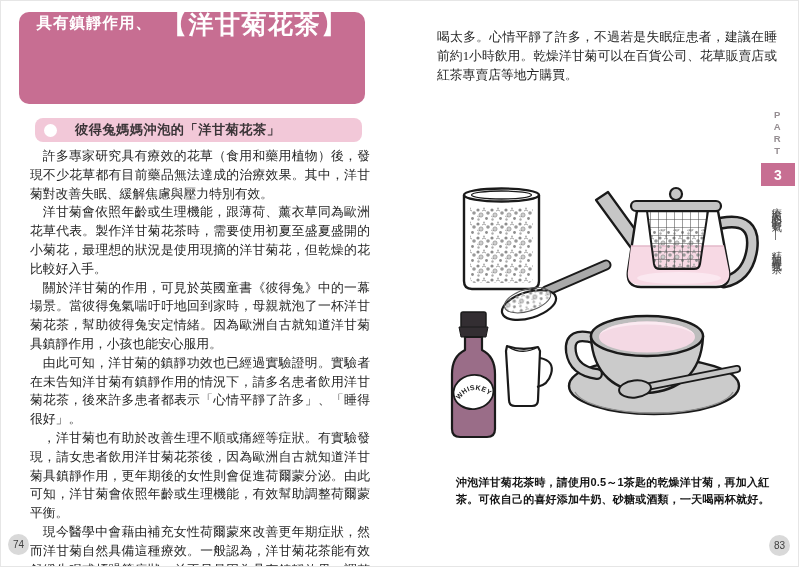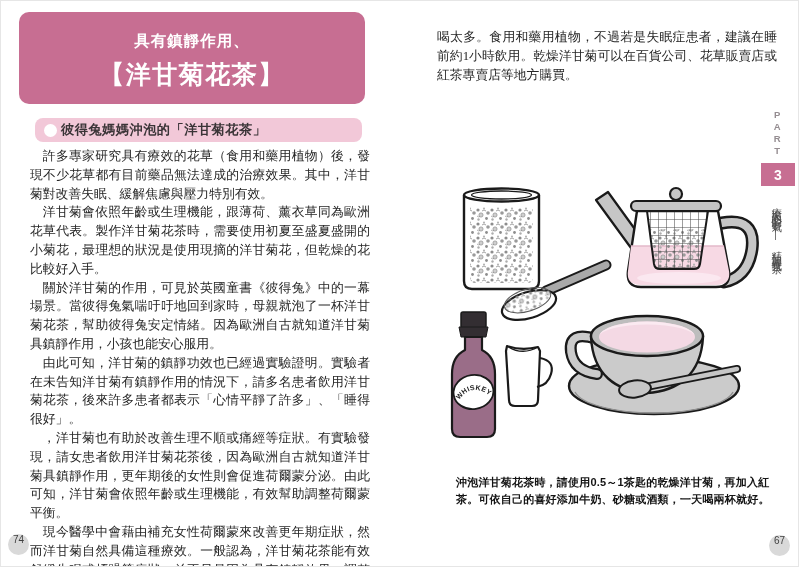--- a/index.html
+++ b/index.html
@@ -6,32 +6,32 @@
   .book{
     position:relative;width:799px;height:567px;background:#ffffff;
     overflow:hidden;border:1px solid #e6e6e6;box-sizing:border-box;
     font-family:"Liberation Serif","DejaVu Serif",serif;color:#262626;
   }
   
   .title-box{
     position:absolute;left:18px;top:11px;width:346px;height:92px;
     background:#c76e92;border-radius:10px;color:#ffffff;text-align:center;
     font-family:"Liberation Sans","DejaVu Sans",sans-serif;font-weight:bold;
-    display:flex;flex-direction:column;justify-content:center;gap:10px;
+    display:flex;flex-direction:row;justify-content:center;gap:10px;
   }
   .title-line{font-size:15.5px;line-height:22px;letter-spacing:1px;}
   .title-line-big{font-size:25px;line-height:25px;letter-spacing:1.5px;}
   .section-header{
     position:absolute;left:34px;top:117px;width:327px;height:24px;
     background:#f2c8d8;border-radius:8px;display:flex;align-items:center;
     padding-left:9px;box-sizing:border-box;
   }
   .bullet{width:13px;height:13px;border-radius:50%;background:#ffffff;flex:0 0 auto;}
   .section-title{
-    margin-left:4px;font-family:"Liberation Sans","DejaVu Sans",sans-serif;
+    margin-left:18px;font-family:"Liberation Sans","DejaVu Sans",sans-serif;
     font-weight:bold;font-size:13.2px;color:#3a3437;letter-spacing:.5px;white-space:nowrap;
   }
   .body-text{position:absolute;font-size:12.8px;line-height:18.8px;text-align:justify;}
   .body-left{left:29px;top:146px;width:340px;}
   .body-right{left:436px;top:27px;width:340px;}
   .body-text p{margin:0;text-indent:1em;}
   .body-text p.no-indent{text-indent:0;}
   
   .illustration{position:absolute;left:433px;top:178px;}
   .caption{
@@ -53,21 +53,21 @@
     align-self:flex-end;
   }
   .chapter-side{
     margin-top:13px;writing-mode:vertical-rl;
     font-family:"Liberation Sans","DejaVu Sans",sans-serif;
     font-size:10.5px;color:#4a4a4a;letter-spacing:2.5px;line-height:1;
   }
   
   .page-num{
     position:absolute;width:21px;height:21px;border-radius:50%;background:#d9d9d9;
-    display:flex;align-items:flex-start;justify-content:center;
+    display:flex;align-items:center;justify-content:center;
     font-family:"Liberation Sans","DejaVu Sans",sans-serif;font-size:10px;color:#3f3f3f;
   }
   .page-num-left{left:7px;top:533px;}
   .page-num-right{left:768px;top:534px;}
 </style>
 </head>
 <body>
 
 <div class="book">
 
@@ -94,21 +94,21 @@
     </div>
 
     <div class="page-num page-num-left">
       <span>74</span>
     </div>
   </div>
 
   <div>
 
     <div class="body-text body-right">
-      <p class="no-indent">喝太多。食用和藥用植物，不過若是失眠症患者，建議在睡前約1小時飲用。乾燥洋甘菊可以在百貨公司、花草販賣店或紅茶專賣店等地方購買。</p>
+      <p class="no-indent">喝太多。心情平靜了許多，不過若是失眠症患者，建議在睡前約1小時飲用。乾燥洋甘菊可以在百貨公司、花草販賣店或紅茶專賣店等地方購買。</p>
     </div>
 
     <svg class="illustration" width="330" height="290" viewBox="0 0 330 290" xmlns="http://www.w3.org/2000/svg">
       <defs>
         <pattern id="flecks" width="14" height="14" patternUnits="userSpaceOnUse">
           <circle cx="2" cy="3" r="1.6" fill="#8d8d8d"></circle>
           <circle cx="8" cy="1.5" r="1.1" fill="#b5b5b5"></circle>
           <circle cx="12" cy="6" r="1.8" fill="#9a9a9a"></circle>
           <circle cx="5" cy="8" r="2.1" fill="#cfcfcf" stroke="#7d7d7d" stroke-width="0.6"></circle>
           <circle cx="10.5" cy="11.5" r="1.4" fill="#8d8d8d"></circle>
@@ -189,17 +189,17 @@
 
     <div class="sidebar">
       <div class="part-label">PART</div>
       <div class="part-number-box">
         <span>3</span>
       </div>
       <div class="chapter-side">療癒內心的香氣——精油與香氛茶</div>
     </div>
 
     <div class="page-num page-num-right">
-      <span>67</span>
+      <span>83</span>
     </div>
   </div>
 
 </div>
 
 </body></html>

